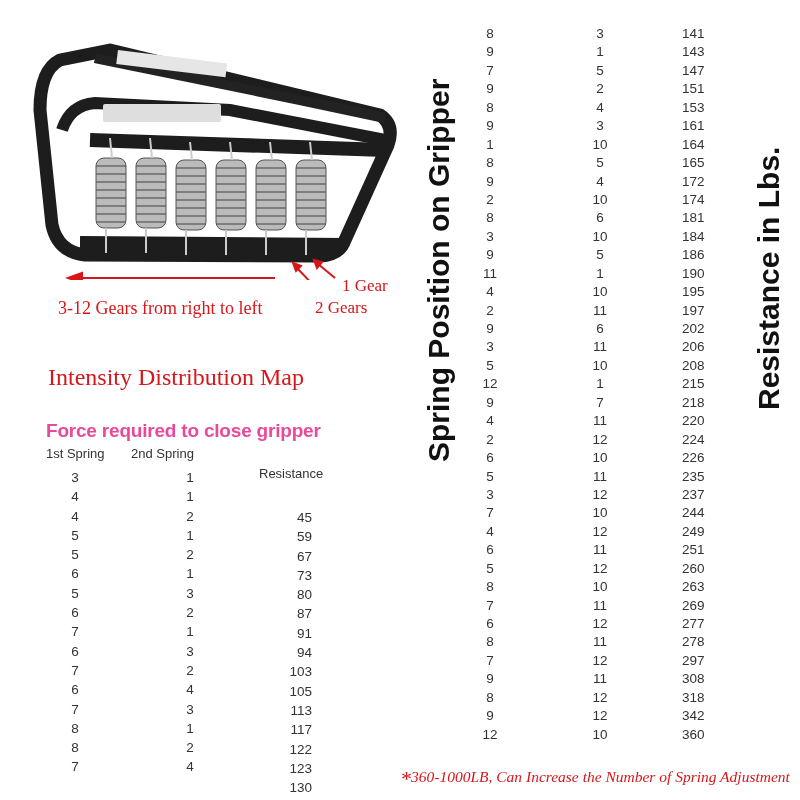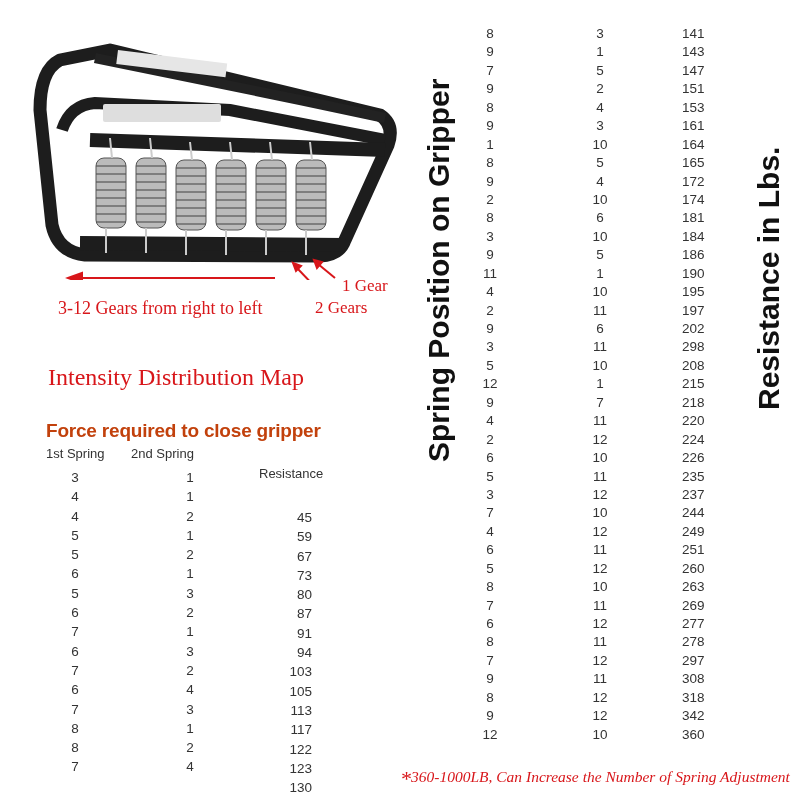--- a/index.html
+++ b/index.html
@@ -8,21 +8,21 @@
 
   
   #gripper { left:0; top:0; width:410px; height:280px; }
 
   .red-serif { color:#d8161a; font-family:"Liberation Serif", serif; }
   #gear1 { left:342px; top:276px; font-size:17px; }
   #gear2 { left:315px; top:298px; font-size:17px; }
   #gear-range { left:58px; top:298px; font-size:18px; }
   #map-title { left:48px; top:364px; font-size:24px; }
 
-  #left-title { left:46px; top:420px; font-size:19px; font-weight:bold; color:#c2410c; letter-spacing:-0.2px; }
+  #left-title { left:46px; top:420px; font-size:19px; font-weight:bold; color:#ec4899; letter-spacing:-0.2px; }
   .hdr { font-size:13px; color:#333; top:446px; }
   #h1 { left:46px; } #h2 { left:131px; } #h3 { left:259px;margin-top:20px; }
 
   .table-left { left:0; top:470px; width:400px; }
   .row { position:relative; height:19.3px; font-size:13.5px; color:#333; }
   .row span { position:absolute; top:0; }
   .table-left .c1 { left:68px; width:14px; text-align:center; }
   .table-left .c2 { left:182px; width:16px; text-align:center; }
   .table-left .c3 { left:280px; width:32px; text-align:right;margin-top:40px; }
 
@@ -334,21 +334,21 @@
       <span class="c3">197</span>
     </div>
     <div class="row">
       <span class="c1">9</span>
       <span class="c2">6</span>
       <span class="c3">202</span>
     </div>
     <div class="row">
       <span class="c1">3</span>
       <span class="c2">11</span>
-      <span class="c3">298</span>
+      <span class="c3">206</span>
     </div>
     <div class="row">
       <span class="c1">5</span>
       <span class="c2">10</span>
       <span class="c3">208</span>
     </div>
     <div class="row">
       <span class="c1">12</span>
       <span class="c2">1</span>
       <span class="c3">215</span>

